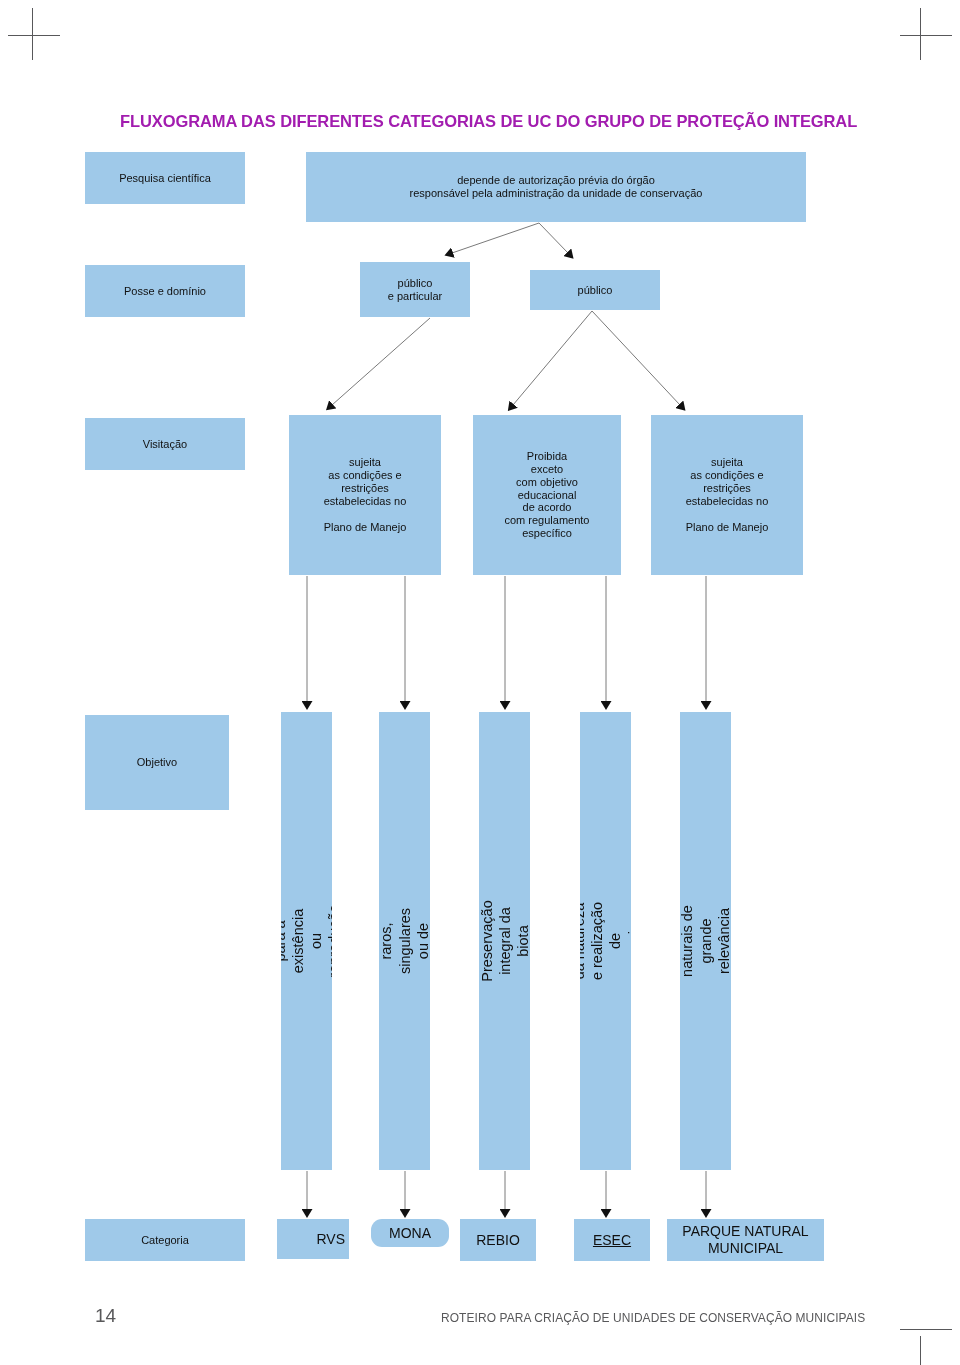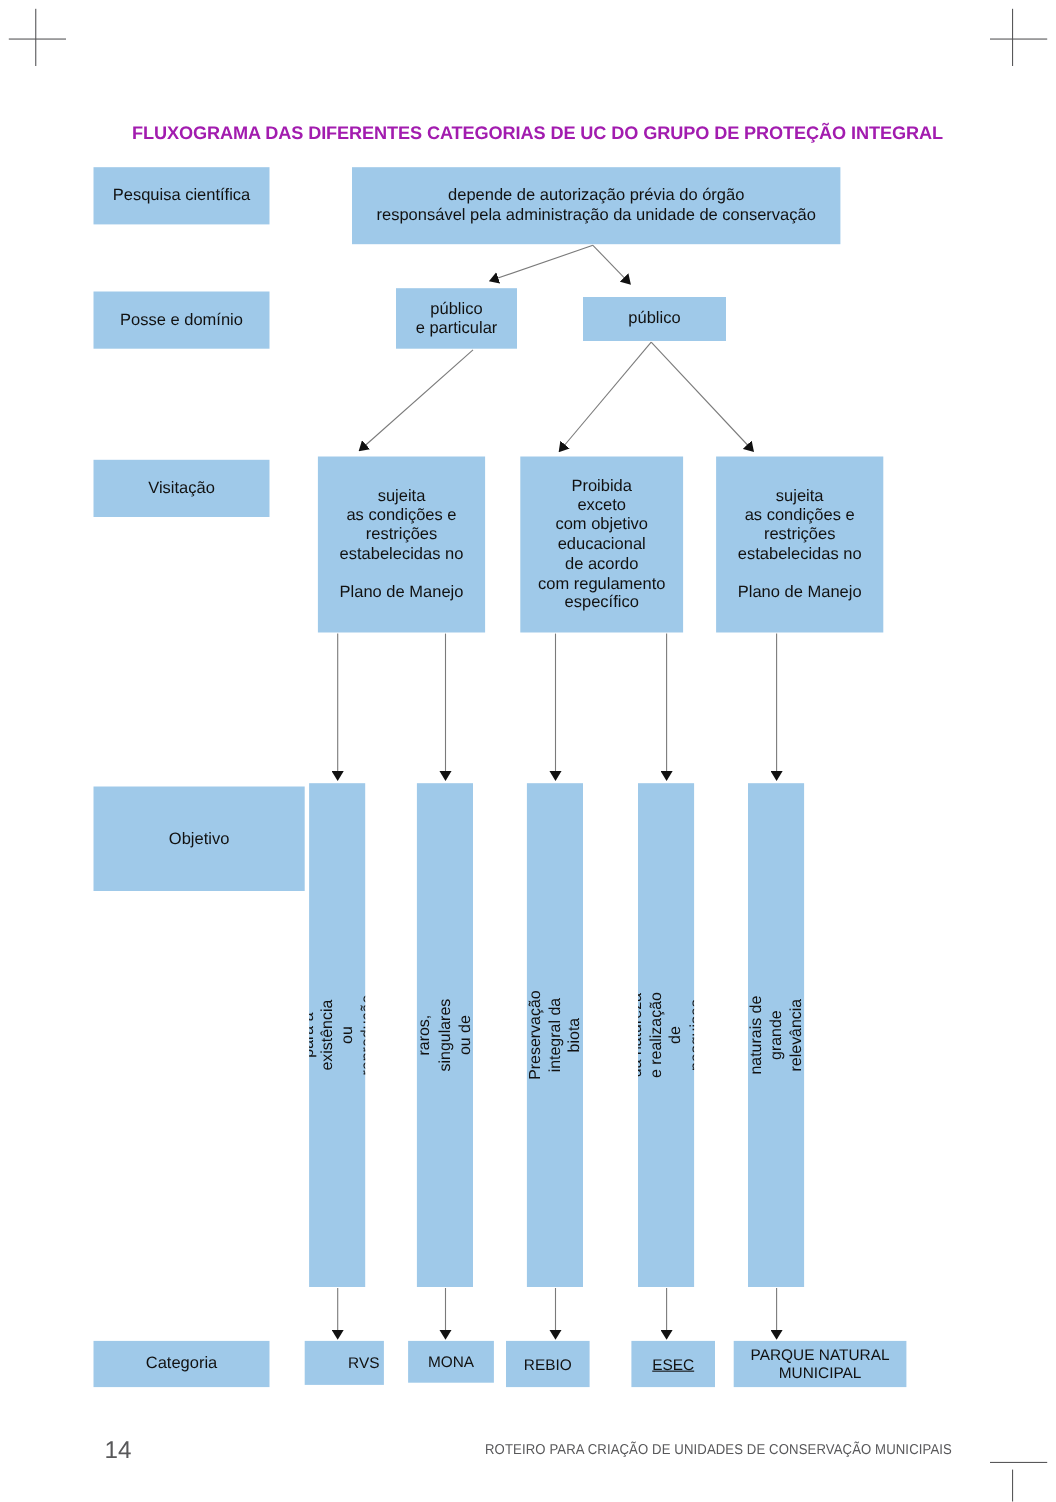--- a/index.html
+++ b/index.html
@@ -17,21 +17,21 @@
 
   
   .box{
     position:absolute;
     background:#9fc9e9;
     box-sizing:border-box;
     display:flex;align-items:center;justify-content:center;
     text-align:center;
     line-height:1.18;
     color:#111;
-    font-size:15px;
+    font-size:11px;
     padding:2px 4px;
   }
   .box.small{font-size:14px;}
 
   
   .vbox{
     position:absolute;
     background:#9fc9e9;
     box-sizing:border-box;
     overflow:hidden;
@@ -56,21 +56,21 @@
     white-space:nowrap;
     color:#a21caf;
   }
 
   
   .arrows{position:absolute;left:0;top:0;width:960px;height:1365px;pointer-events:none;}
 
   
   .footer-page{
     position:absolute;left:95px;top:1305px;
-    font-size:22px;color:#58585a;font-family:"Liberation Sans",sans-serif;
+    font-size:19px;color:#58585a;font-family:"Liberation Sans",sans-serif;
   }
   .footer-text{
     position:absolute;right:95px;top:1310px;
     font-size:13px;color:#58585a;
     letter-spacing:0.1px;white-space:nowrap;
     transform:scaleX(0.92);transform-origin:right center;
   }
 </style>
 </head>
 <body>
@@ -81,21 +81,21 @@
   <div class="crop h" style="left:8px; top:35px;"></div>
   <div class="crop v" style="left:920px; top:8px;"></div>
   <div class="crop h" style="left:900px; top:35px;"></div>
   <div class="crop v" style="left:920px; top:1336px;"></div>
   <div class="crop h" style="left:900px; top:1329px;"></div>
 
   <div class="title" style="left:120px; top:112px;">FLUXOGRAMA DAS DIFERENTES CATEGORIAS DE UC DO GRUPO DE PROTEÇÃO INTEGRAL</div>
 
   <div class="box" style="left:85px; top:152px; width:160px; height:52px;">Pesquisa científica</div>
 
-  <div class="box" style="left:320px; top:152px; width:444px; height:70px;">
+  <div class="box" style="left:306px; top:152px; width:500px; height:70px;">
     <span style="white-space:pre-line">depende de autorização prévia do órgão
 responsável pela administração da unidade de conservação</span>
   </div>
 
   <div class="box" style="left:85px; top:265px; width:160px; height:52px;">Posse e domínio</div>
 
   <div class="box" style="left:360px; top:262px; width:110px; height:55px;">
     <span style="white-space:pre-line">público
 e particular</span>
   </div>
@@ -127,21 +127,21 @@
 
   <div class="box" style="left:651px; top:415px; width:152px; height:160px;">
     <span style="white-space:pre-line">sujeita
 as condições e
 restrições
 estabelecidas no
 
 Plano de Manejo</span>
   </div>
 
-  <div class="box" style="left:85px; top:715px; width:192px; height:95px;">Objetivo</div>
+  <div class="box" style="left:85px; top:715px; width:144px; height:95px;">Objetivo</div>
 
   <div class="vbox" style="left:281px; top:712px; width:51px; height:458px;">
     <span class="vtext" style="white-space:pre-line">Proteção de ambientes naturais para a existência
 ou reprodução de espécies locais ou migratórias</span>
   </div>
 
   <div class="vbox" style="left:379px; top:712px; width:51px; height:458px;">
     <span class="vtext" style="white-space:pre-line">Preservação de sítios naturais raros,
 singulares ou de grande beleza cênica</span>
   </div>
@@ -159,21 +159,21 @@
     <span class="vtext" style="white-space:pre-line">Preservação de ecossistemas naturais de
 grande relevância ecológica e beleza cênica</span>
   </div>
 
   <div class="box" style="left:85px; top:1219px; width:160px; height:42px;">Categoria</div>
 
   <div class="box small" style="left:277px; top:1219px; width:72px; height:40px;justify-content:flex-end;">
     <span style="white-space:pre-line">RVS</span>
   </div>
 
-  <div class="box small" style="left:371px; top:1219px; width:78px; height:38px;">
+  <div class="box small" style="left:371px; top:1219px; width:78px; height:28px;border-radius:11px;">
     <span style="white-space:pre-line">MONA</span>
   </div>
 
   <div class="box small" style="left:460px; top:1219px; width:76px; height:42px;">
     <span style="white-space:pre-line">REBIO</span>
   </div>
 
   <div class="box small" style="left:574px; top:1219px; width:76px; height:42px;text-decoration:underline;">
     <span style="white-space:pre-line">ESEC</span>
   </div>

